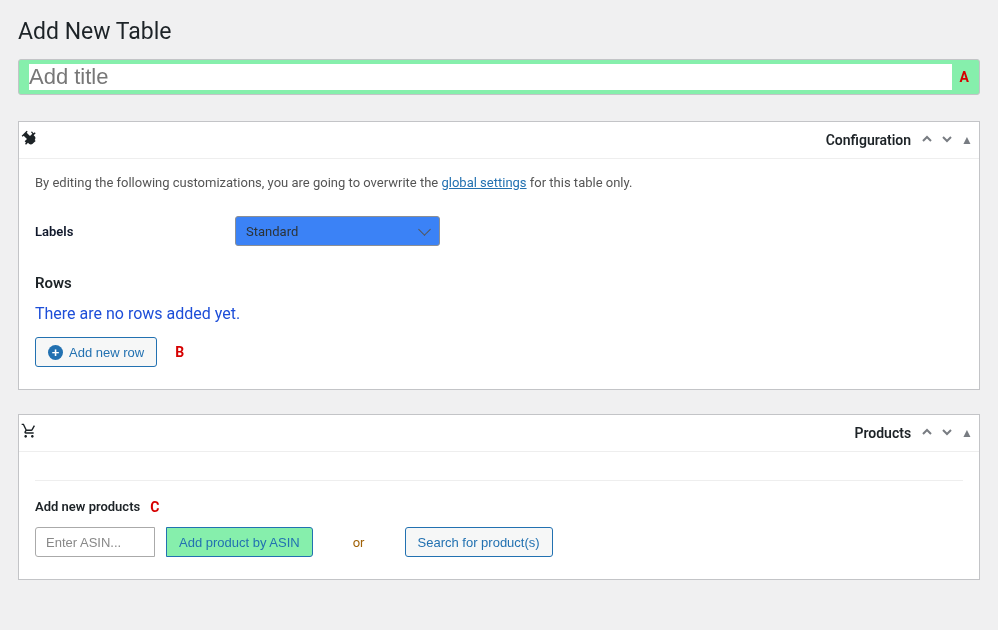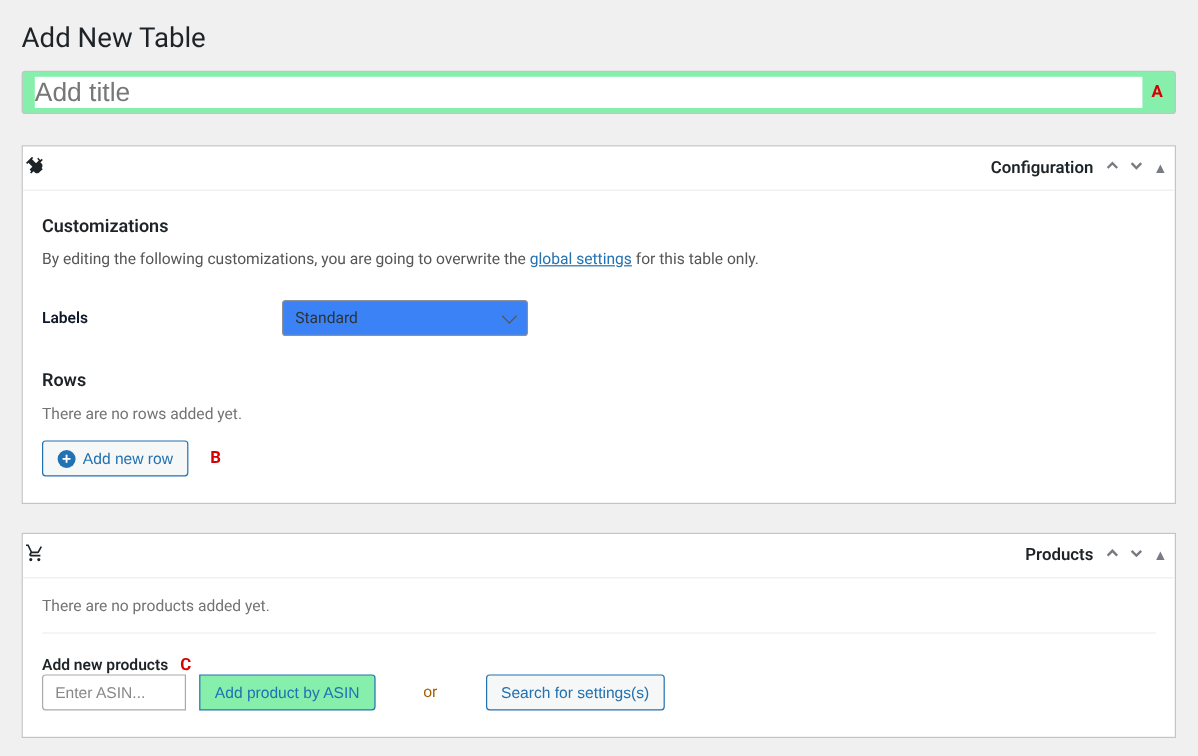--- a/index.html
+++ b/index.html
@@ -116,22 +116,22 @@
   position: absolute;
   right: 10px;
   width: 8px;
   height: 8px;
   border-right: 1.5px solid #555;
   border-bottom: 1.5px solid #555;
   transform: rotate(45deg);
   top: 8px;
 }
 .note {
-  color: #737373;
-  font-size: 13px;
+  color: #1d4ed8;
+  font-size: 16px;
   margin: 8px 0 14px;
 }
 .btn-outline {
   display: inline-flex;
   align-items: center;
   gap: 6px;
   border: 1px solid #2271b1;
   color: #2271b1;
   background: #f6f7f7;
   border-radius: 3px;
@@ -155,22 +155,22 @@
 }
 .hr {
   border: none;
   border-top: 1px solid #eee;
   margin: 12px 0 18px;
 }
 .subheader {
   font-weight: 600;
   font-size: 13px;
   color: #1d2327;
-  display: flex;
-  align-items: center;
+  margin-bottom: 12px;
+  display: flex;
 }
 .addrow {
   display: flex;
   align-items: center;
   gap: 20px;
 }
 .asin-input {
   border: 1px solid #aaa;
   border-radius: 3px 0 0 3px;
   padding: 4px 10px;
@@ -229,21 +229,20 @@
         </svg>
     </span>
     <span class="chev">
       <svg viewBox="0 0 12 12" width="12" height="12" fill="none" stroke="#787c82" stroke-width="2">
           <path d="M2 4l4 4 4-4"></path>
         </svg>
     </span>
     <span class="tri">▲</span>
   </div>
   <div class="metabox-body">
-    <div class="section-title">Customizations</div>
     <p class="subtext">
       <span>By editing the following customizations, you are going to overwrite the </span><a href="#">global settings</a><span> for this table only.</span>
     </p>
     <div class="row">
       <label>Labels</label>
       <div class="select">
         <span>Standard</span>
       </div>
     </div>
     <div class="section-title">Rows</div>
@@ -273,26 +272,25 @@
         </svg>
     </span>
     <span class="chev">
       <svg viewBox="0 0 12 12" width="12" height="12" fill="none" stroke="#787c82" stroke-width="2">
           <path d="M2 4l4 4 4-4"></path>
         </svg>
     </span>
     <span class="tri">▲</span>
   </div>
   <div class="metabox-body">
-    <p class="note" style="margin-top:0">There are no products added yet.</p>
     <hr class="hr">
     <div class="subheader">
       <span>Add new products</span>
       <span class="annot" style="margin-left:10px">C</span>
     </div>
     <div class="addrow">
       <input class="asin-input" type="text" placeholder="Enter ASIN..." style="">
       <button class="btn-asin">Add product by ASIN</button>
       <span class="or-text">or</span>
-      <button class="btn-search">Search for settings(s)</button>
+      <button class="btn-search">Search for product(s)</button>
     </div>
   </div>
 </div>
 
 </body></html>

